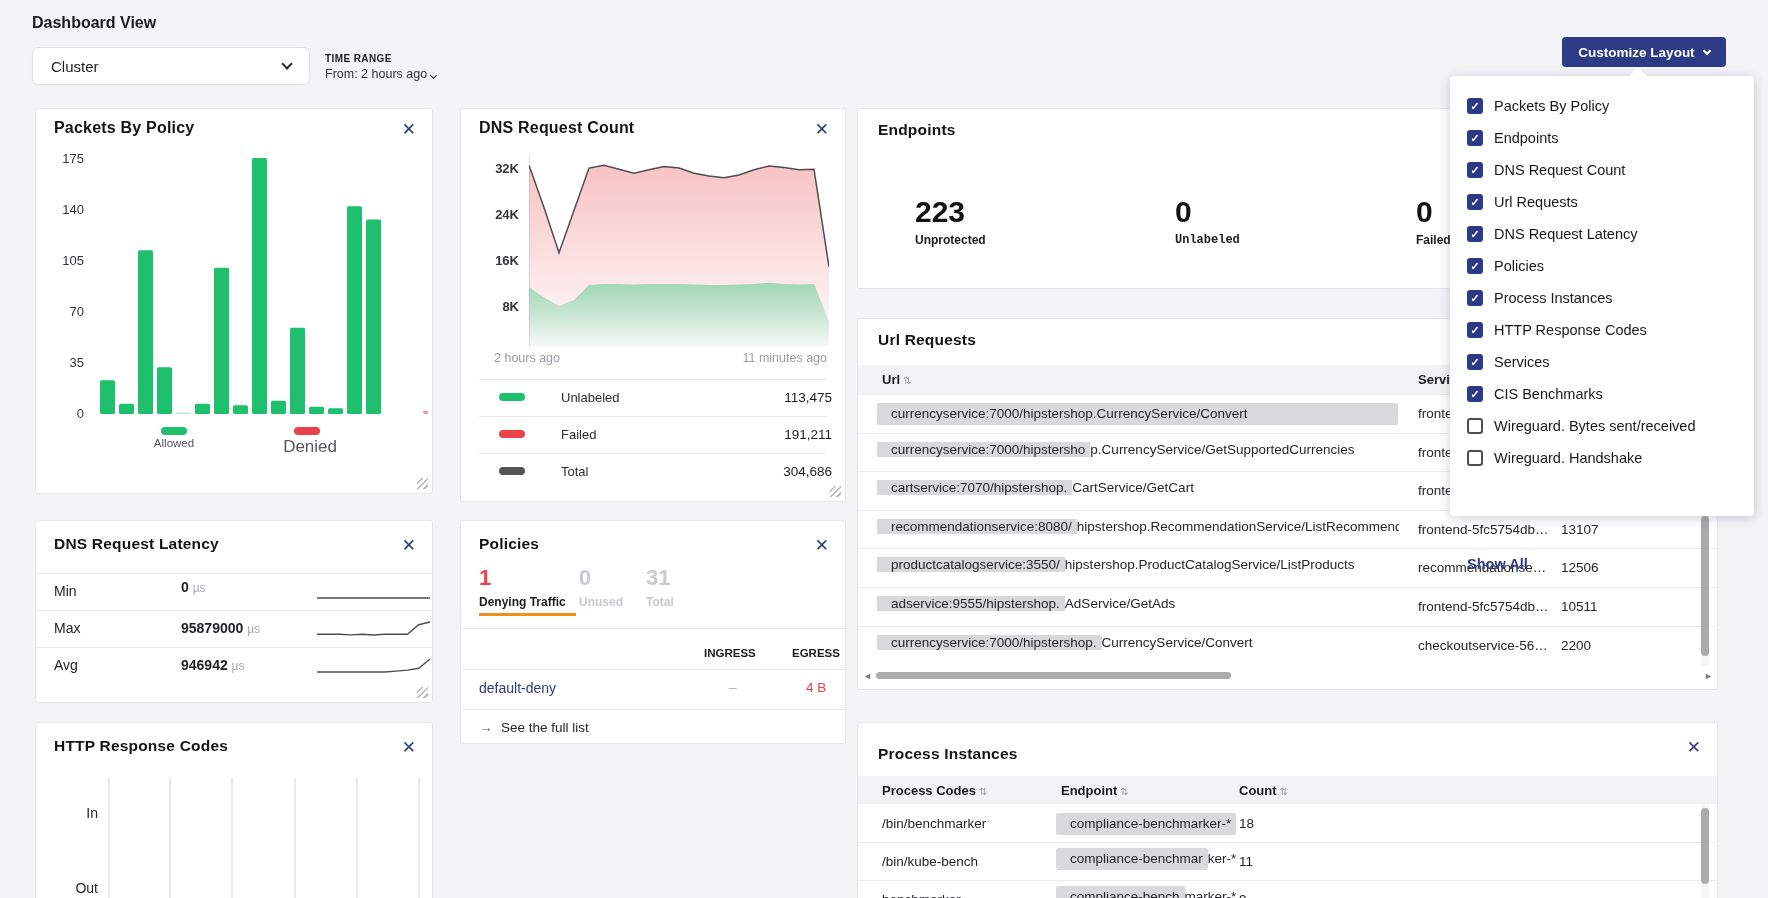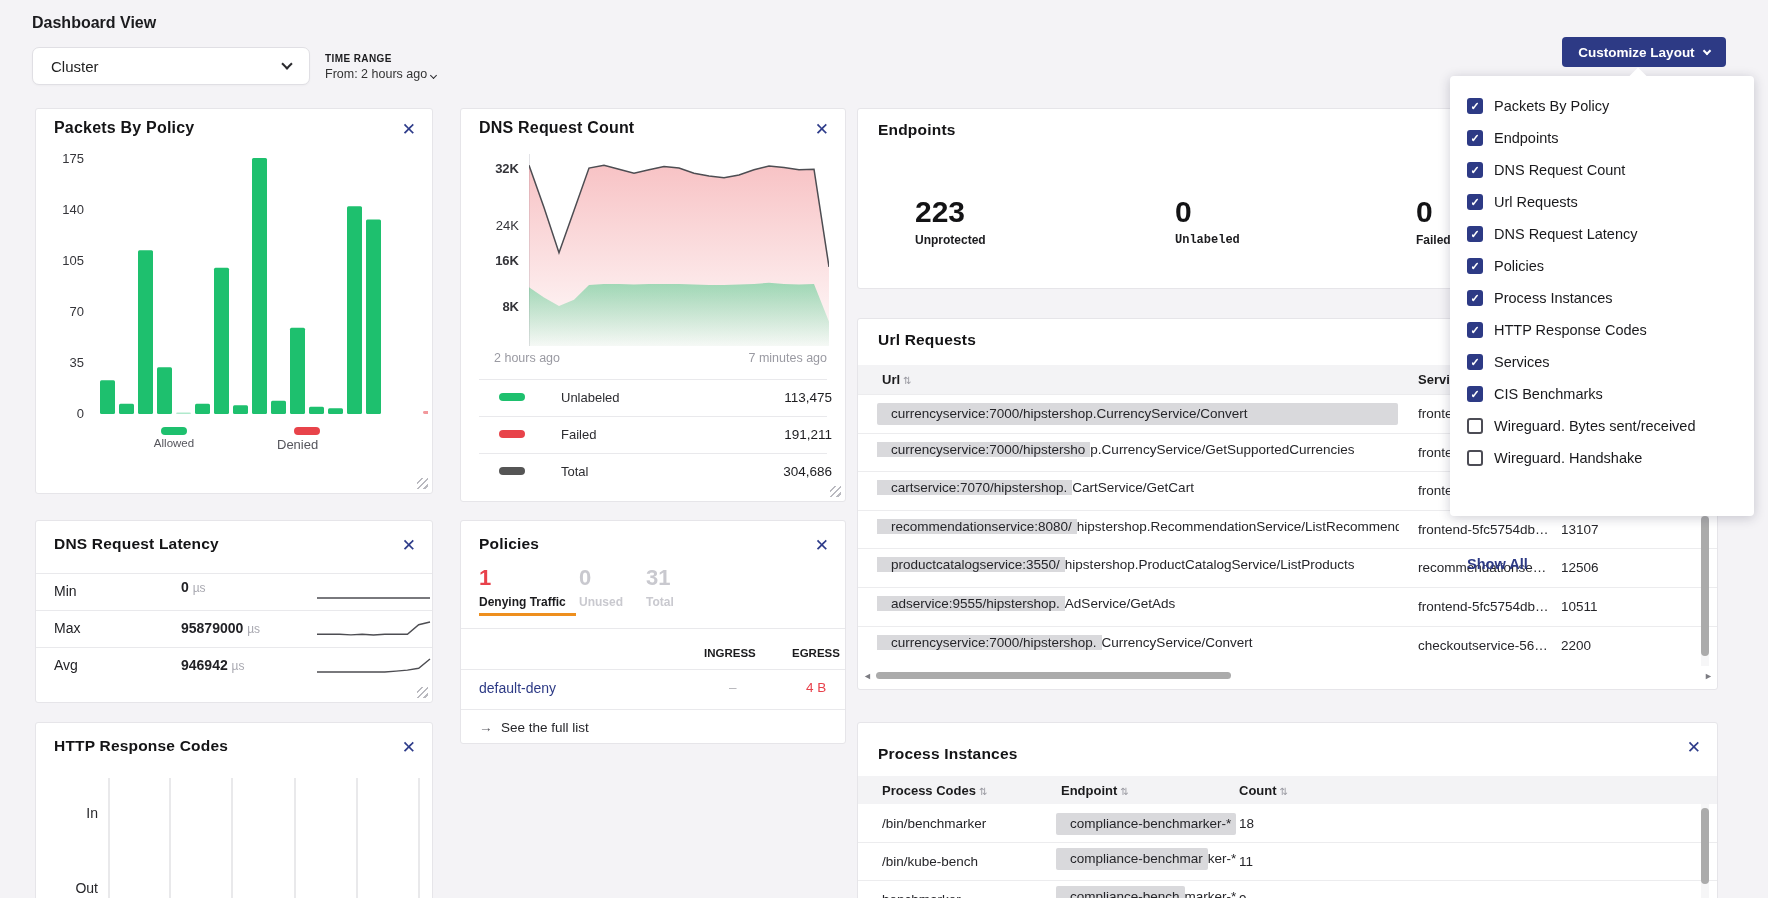--- a/index.html
+++ b/index.html
@@ -115,49 +115,49 @@
       <rect x="192" y="177.69142857142856" width="15" height="86.30857142857143" rx="1.5" fill="#1ec06e" fill-opacity="1"></rect>
       <rect x="211" y="256.6857142857143" width="15" height="7.314285714285714" rx="1.5" fill="#1ec06e" fill-opacity="1"></rect>
       <rect x="230" y="258.1485714285714" width="15" height="5.851428571428571" rx="1.5" fill="#1ec06e" fill-opacity="1"></rect>
       <rect x="249" y="56.274285714285725" width="15" height="207.72571428571428" rx="1.5" fill="#1ec06e" fill-opacity="1"></rect>
       <rect x="268" y="69.44" width="15" height="194.56" rx="1.5" fill="#1ec06e" fill-opacity="1"></rect>
       <rect x="325" y="261.07428571428574" width="15" height="2.9257142857142857" rx="1.5" fill="#e8434a" fill-opacity="0.55"></rect>
     </svg>
   <div class="swatch" style="left:125px; top:318px; width:26px; background:#1ec06e;"></div>
   <div class="legend-lbl" style="left:108px; top:328px; width:60px; text-align:center; font-size:11.5px; color:#55555c;">Allowed</div>
   <div class="swatch" style="left:258px; top:318px; width:26px; background:#e8434a;"></div>
-  <div class="legend-lbl" style="left:241px; top:328px; width:60px; text-align:left; font-size:13px; color:#55555c;">Denied</div>
+  <div class="legend-lbl" style="left:241px; top:328px; width:60px; text-align:right; font-size:17px; color:#55555c;">Denied</div>
   <div class="resize-corner"></div>
 </div>
 
 <div class="card" style="left:460px; top:108px; width:386px; height:394px;">
   <div class="card-title" style="left:18px; top:10px; font-size:16px;">DNS Request Count</div>
   <div class="close-x" style="right:16px; top:12px;">✕</div>
   <div class="ytick" style="left:22px; top:52px;  width:36px; font-weight:600;">32K</div>
-  <div class="ytick" style="left:22px; top:109px;  width:36px; font-weight:400;text-align:right;">24K</div>
+  <div class="ytick" style="left:22px; top:98px;  width:36px; font-weight:700;text-align:right;">24K</div>
   <div class="ytick" style="left:22px; top:144px; width:36px; font-weight:600;">16K</div>
   <div class="ytick" style="left:22px; top:190px; width:36px; font-weight:600;">8K</div>
   <svg id="area-svg" style="position:absolute; left:68px; top:45px;" width="300" height="192">
       <defs>
         <linearGradient id="gp" x1="0" y1="0" x2="0" y2="1">
           <stop offset="0" stop-color="#e8434a" stop-opacity="0.32"></stop>
           <stop offset="1" stop-color="#e8434a" stop-opacity="0.02"></stop>
         </linearGradient>
         <linearGradient id="gg" x1="0" y1="0" x2="0" y2="1">
           <stop offset="0" stop-color="#1ec06e" stop-opacity="0.42"></stop>
           <stop offset="1" stop-color="#1ec06e" stop-opacity="0.04"></stop>
         </linearGradient>
       </defs>
       <line x1="0.5" y1="0" x2="0.5" y2="192" stroke="#e3e3e7" stroke-width="1"></line>
       <path d="M0.0,11.3 L15.0,53.6 L30.0,98.8 L45.0,56.5 L60.0,14.1 L75.0,11.3 L90.0,15.2 L105.0,19.2 L120.0,15.8 L135.0,12.4 L150.0,14.1 L165.0,19.2 L180.0,22.0 L195.0,23.7 L210.0,20.9 L225.0,15.8 L240.0,11.9 L255.0,13.6 L270.0,15.8 L285.0,15.2 L300.0,112.9 L300,192 L0,192 Z" fill="url(#gp)"></path>
       <path d="M0.0,133.3 L15.0,143.4 L30.0,151.9 L45.0,145.7 L60.0,131.0 L75.0,129.9 L90.0,129.9 L105.0,130.4 L120.0,129.9 L135.0,129.9 L150.0,129.9 L165.0,130.4 L180.0,131.0 L195.0,131.0 L210.0,130.4 L225.0,129.9 L240.0,128.8 L255.0,129.9 L270.0,130.4 L285.0,129.9 L300.0,167.7 L300,192 L0,192 Z" fill="url(#gg)"></path>
       <path d="M0.0,11.3 L15.0,53.6 L30.0,98.8 L45.0,56.5 L60.0,14.1 L75.0,11.3 L90.0,15.2 L105.0,19.2 L120.0,15.8 L135.0,12.4 L150.0,14.1 L165.0,19.2 L180.0,22.0 L195.0,23.7 L210.0,20.9 L225.0,15.8 L240.0,11.9 L255.0,13.6 L270.0,15.8 L285.0,15.2 L300.0,112.9" fill="none" stroke="#4d4d52" stroke-width="1.5"></path>
     </svg>
   <div class="axis-xlabel" style="left:33px; top:242px;">2 hours ago</div>
-  <div class="axis-xlabel" style="right:18px; top:242px;">7 minutes ago</div>
+  <div class="axis-xlabel" style="right:18px; top:242px;">11 minutes ago</div>
 
   <div class="divider" style="left:18px; right:18px; top:270px;"></div>
   <div class="swatch" style="left:38px; top:284px; width:26px; background:#1ec06e;"></div>
   <div class="legend-lbl" style="left:100px; top:281px;">Unlabeled</div>
   <div class="legend-val" style="right:13px; top:281px; width:80px;">113,475</div>
 
   <div class="divider" style="left:18px; right:18px; top:307px;"></div>
   <div class="swatch" style="left:38px; top:321px; width:26px; background:#e8434a;"></div>
   <div class="legend-lbl" style="left:100px; top:318px;">Failed</div>
   <div class="legend-val" style="right:13px; top:318px; width:80px;">191,211</div>

